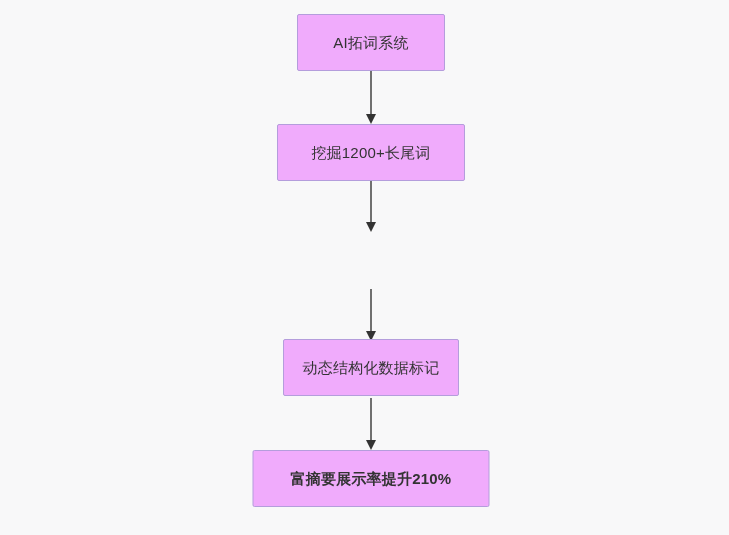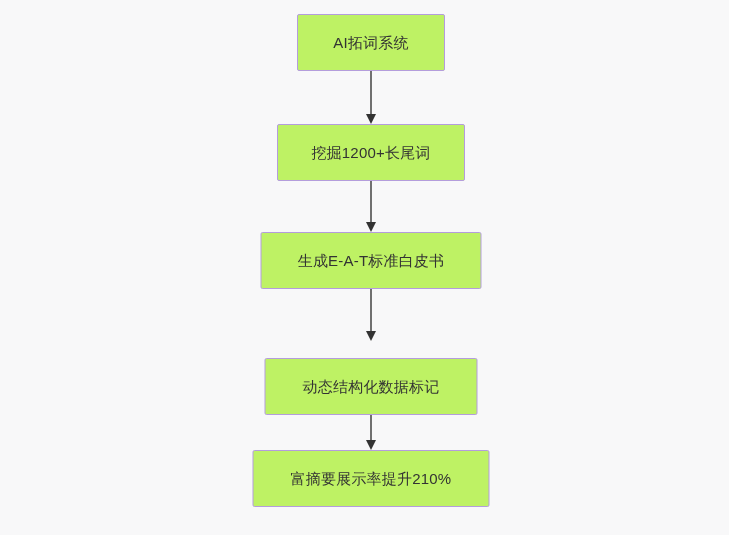--- a/index.html
+++ b/index.html
@@ -17,21 +17,21 @@
 
   #flow-canvas {
     position: relative;
     width: 729px;
     height: 535px;
   }
 
   .node {
     position: absolute;
     box-sizing: border-box;
-    background: #bef264;
+    background: #f0abfc;
     border: 1.5px solid #b49ddc;
     border-radius: 2px;
     height: 57px;
     display: flex;
     align-items: center;
     justify-content: center;
     transform: translateX(-50%);
   }
 
   .node-label {
@@ -95,25 +95,22 @@
   </div>
 
   <div class="node" style="left:371px; top:14px; width:148px; height:57px;">
     <span class="node-label">AI拓词系统</span>
   </div>
 
   <div class="node" style="left:371px; top:124px; width:188px; height:57px;">
     <span class="node-label">挖掘1200+长尾词</span>
   </div>
 
-  <div class="node" style="left:371px; top:232px; width:221px; height:57px;">
-    <span class="node-label">生成E-A-T标准白皮书</span>
-  </div>
 
-  <div class="node" style="left:371px; top:358px; width:213px; height:57px;text-align:right;">
+  <div class="node" style="left:371px; top:339px; width:176px; height:57px;text-align:right;">
     <span class="node-label">动态结构化数据标记</span>
   </div>
 
-  <div class="node" style="left:371px; top:450px; width:237px; height:57px;">
+  <div class="node" style="left:371px; top:450px; width:237px; height:57px;font-weight:bold;">
     <span class="node-label">富摘要展示率提升210%</span>
   </div>
 
 </div>
 
 </body></html>

